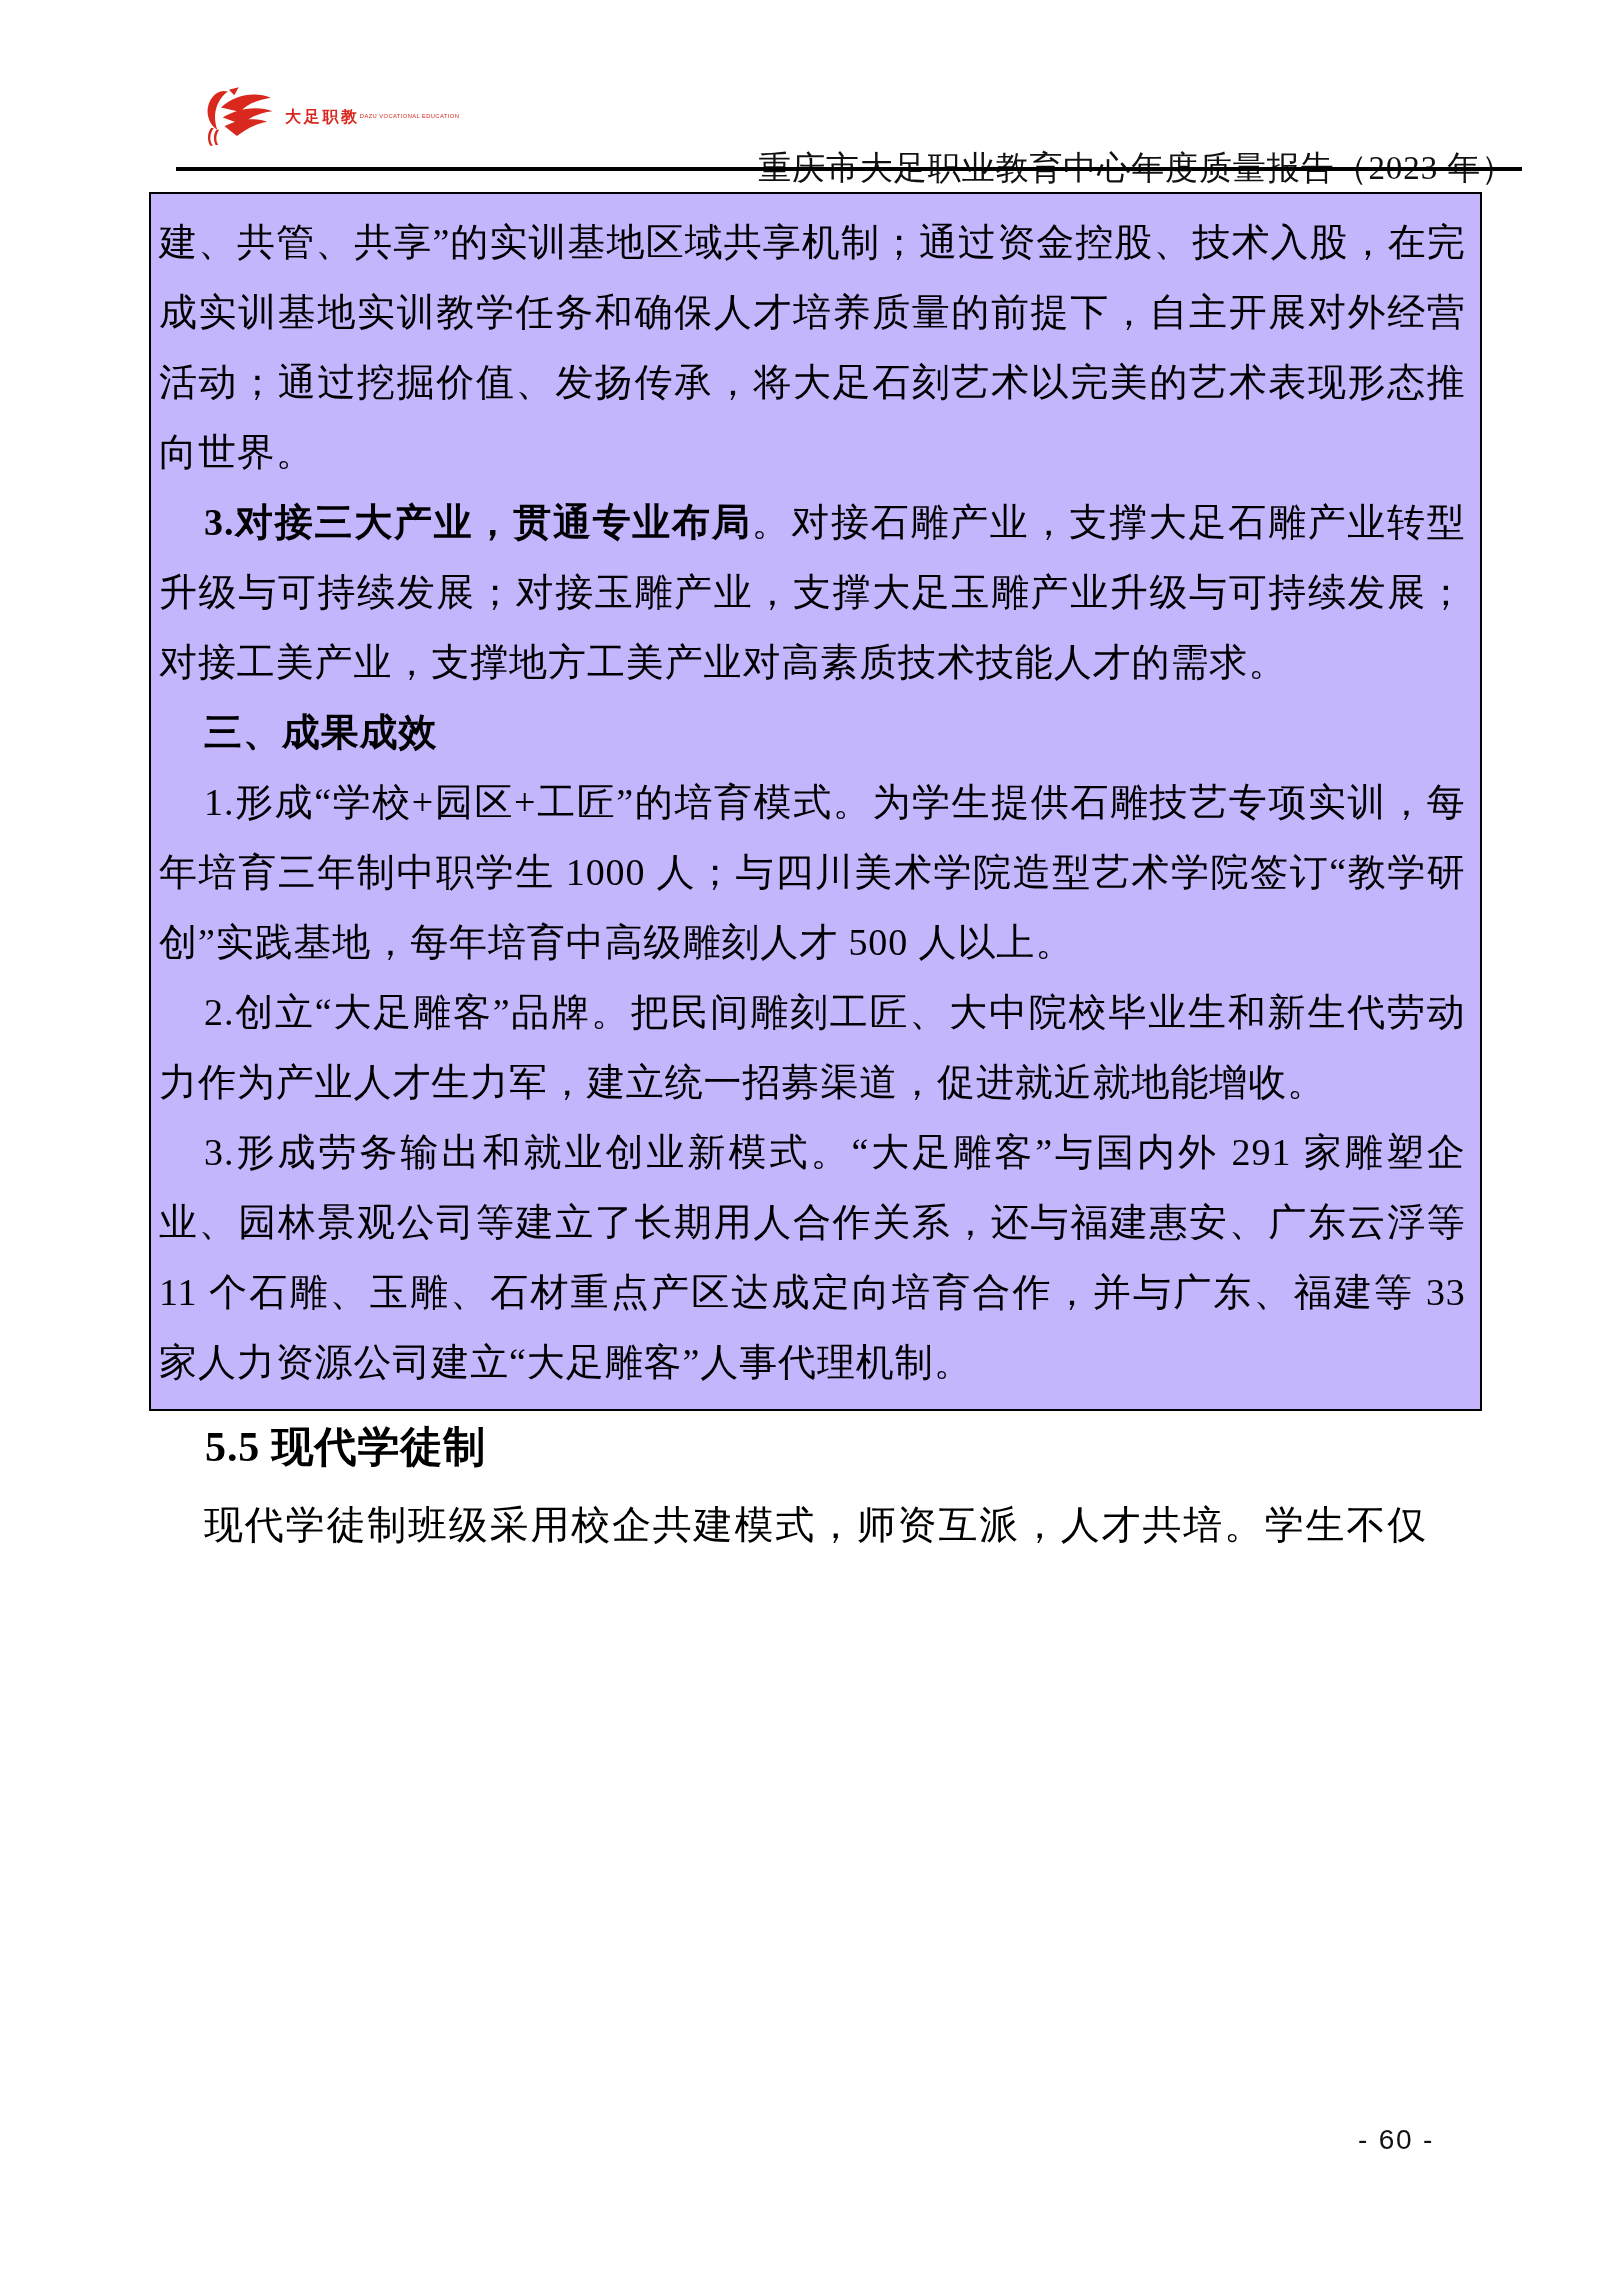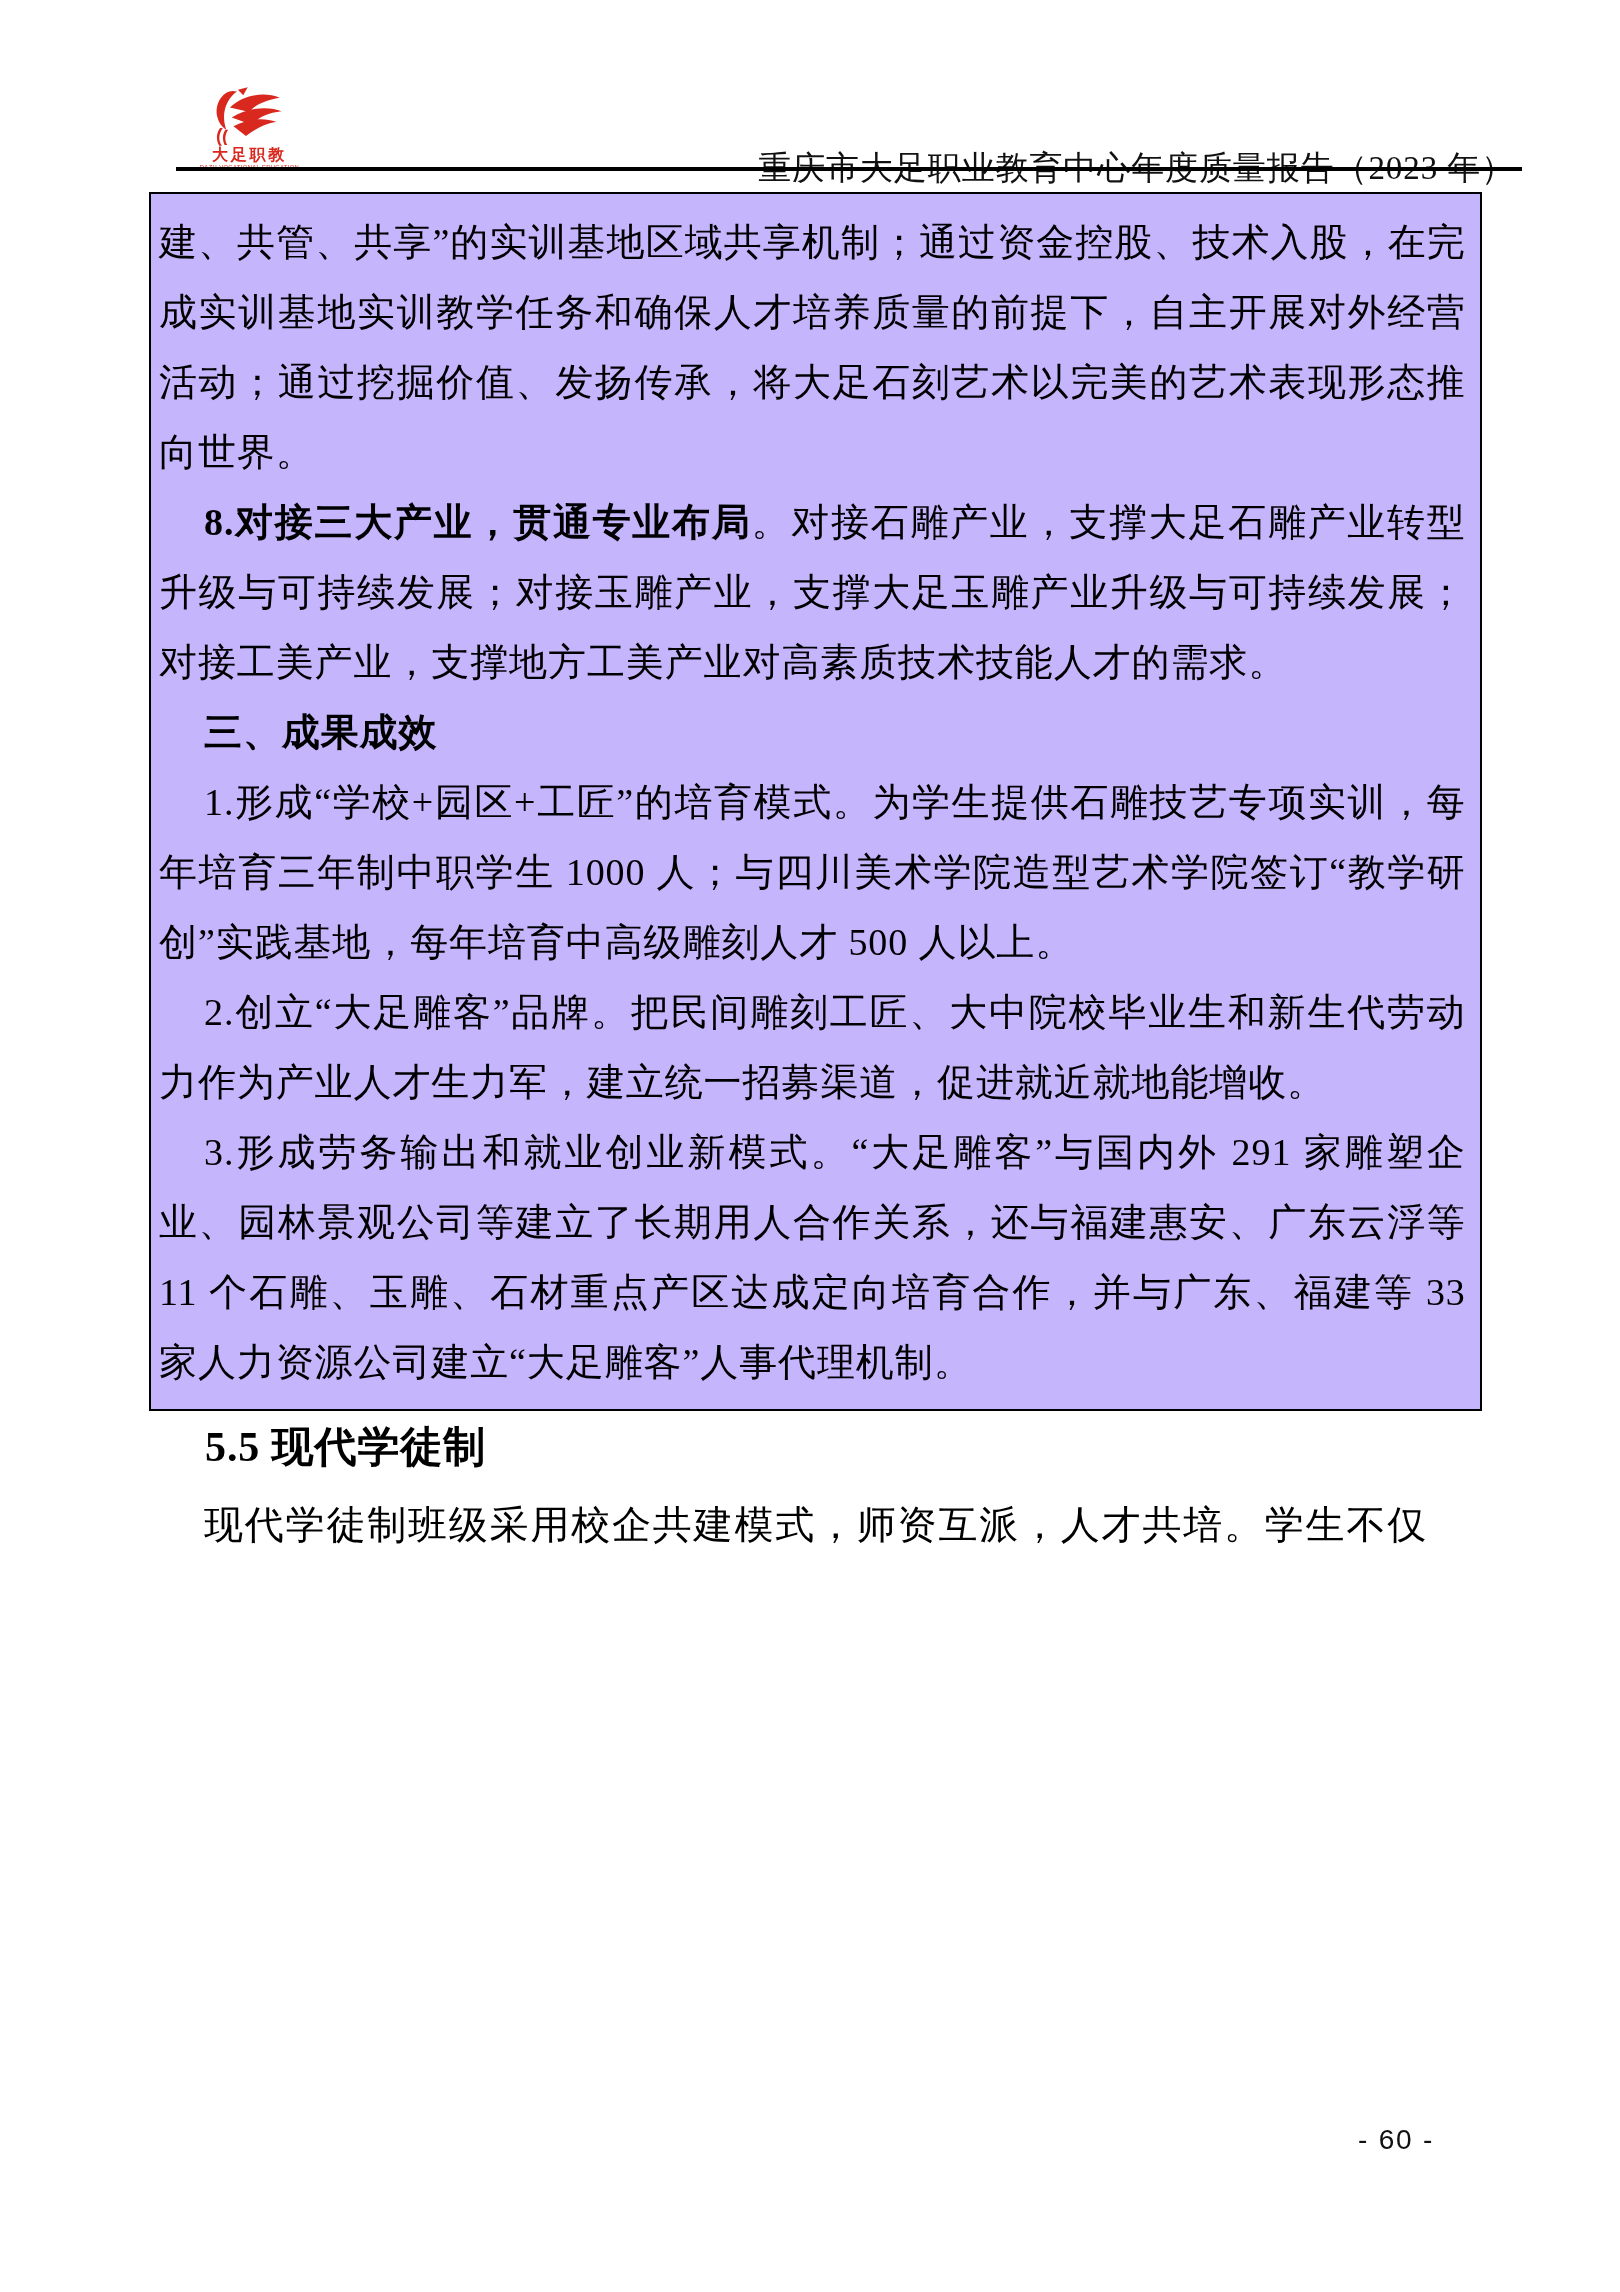--- a/index.html
+++ b/index.html
@@ -10,21 +10,21 @@
     background:#ffffff;
     font-family:"Liberation Serif","DejaVu Serif",serif;
     color:#000;
     overflow:hidden;
     margin:0 auto;
   }
 
   
   .logo {
     position:absolute; left:196px; top:87px; width:107px;
-    display:flex; flex-direction:column; align-items:center;
+    display:flex; flex-direction:row; align-items:center;
   }
   .logo svg { display:block; }
   .brand-cn {
     font-family:"Liberation Sans","DejaVu Sans",sans-serif;
     font-weight:bold; font-size:16px; letter-spacing:2.7px;
     color:#d9281e; line-height:1.1; white-space:nowrap;
   }
   .brand-en {
     font-family:"Liberation Sans","DejaVu Sans",sans-serif;
     font-size:5.8px; letter-spacing:0.4px; color:#d9281e;
@@ -101,21 +101,21 @@
     </span>
     <span class="brand-cn">大足职教</span>
     <span class="brand-en">DAZU VOCATIONAL EDUCATION</span>
   </div>
 
   <div class="header-title">重庆市大足职业教育中心年度质量报告（2023 年）</div>
   <div class="header-rule"></div>
 
   <div class="content-box">
       <p class="box-par"><span>建、共管、共享”的实训基地区域共享机制；通过资金控股、技术入股，在完成实训基地实训教学任务和确保人才培养质量的前提下，自主开展对外经营活动；通过挖掘价值、发扬传承，将大足石刻艺术以完美的艺术表现形态推向世界。</span></p>
-      <p class="box-par indent"><span class="bold">8.对接三大产业，贯通专业布局</span><span>。对接石雕产业，支撑大足石雕产业转型升级与可持续发展；对接玉雕产业，支撑大足玉雕产业升级与可持续发展；对接工美产业，支撑地方工美产业对高素质技术技能人才的需求。</span></p>
+      <p class="box-par indent"><span class="bold">3.对接三大产业，贯通专业布局</span><span>。对接石雕产业，支撑大足石雕产业转型升级与可持续发展；对接玉雕产业，支撑大足玉雕产业升级与可持续发展；对接工美产业，支撑地方工美产业对高素质技术技能人才的需求。</span></p>
       <p class="box-par indent"><span class="bold">三、成果成效</span></p>
       <p class="box-par indent"><span>1.形成“学校+园区+工匠”的培育模式。为学生提供石雕技艺专项实训，每年培育三年制中职学生 1000 人；与四川美术学院造型艺术学院签订“教学研创”实践基地，每年培育中高级雕刻人才 500 人以上。</span></p>
       <p class="box-par indent"><span>2.创立“大足雕客”品牌。把民间雕刻工匠、大中院校毕业生和新生代劳动力作为产业人才生力军，建立统一招募渠道，促进就近就地能增收。</span></p>
       <p class="box-par indent"><span>3.形成劳务输出和就业创业新模式。“大足雕客”与国内外 291 家雕塑企业、园林景观公司等建立了长期用人合作关系，还与福建惠安、广东云浮等 11 个石雕、玉雕、石材重点产区达成定向培育合作，并与广东、福建等 33 家人力资源公司建立“大足雕客”人事代理机制。</span></p>
     </div>
 
   <div class="section-heading">5.5 现代学徒制</div>
 
   <div class="body-text">
       <p class="body-par">现代学徒制班级采用校企共建模式，师资互派，人才共培。学生不仅</p>

